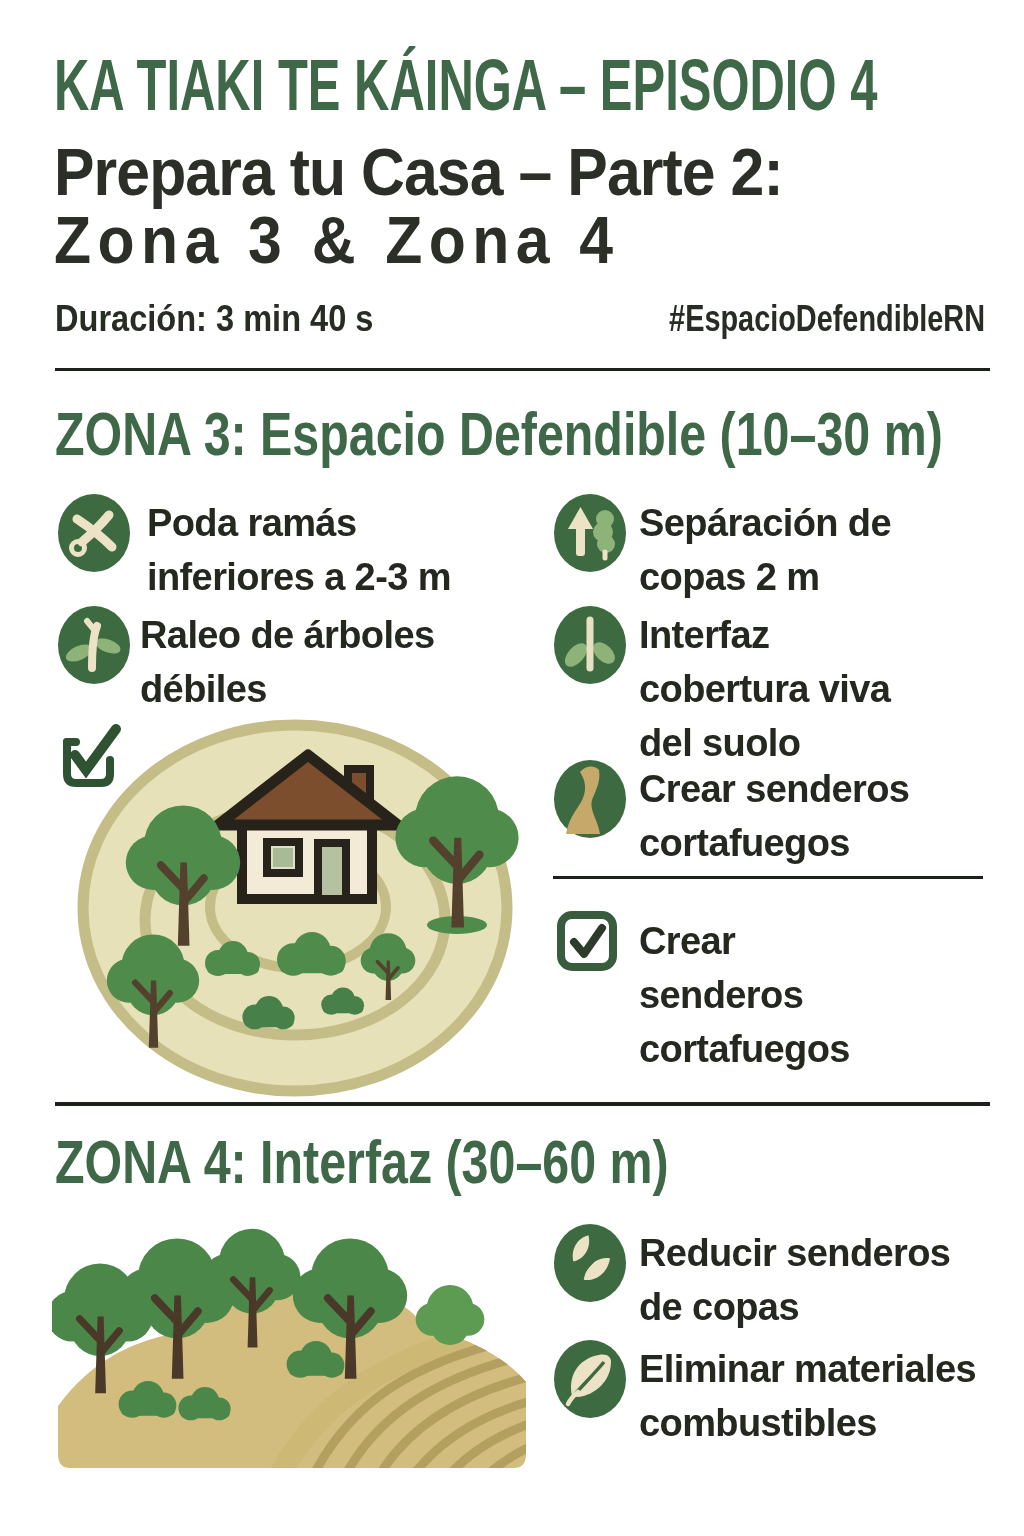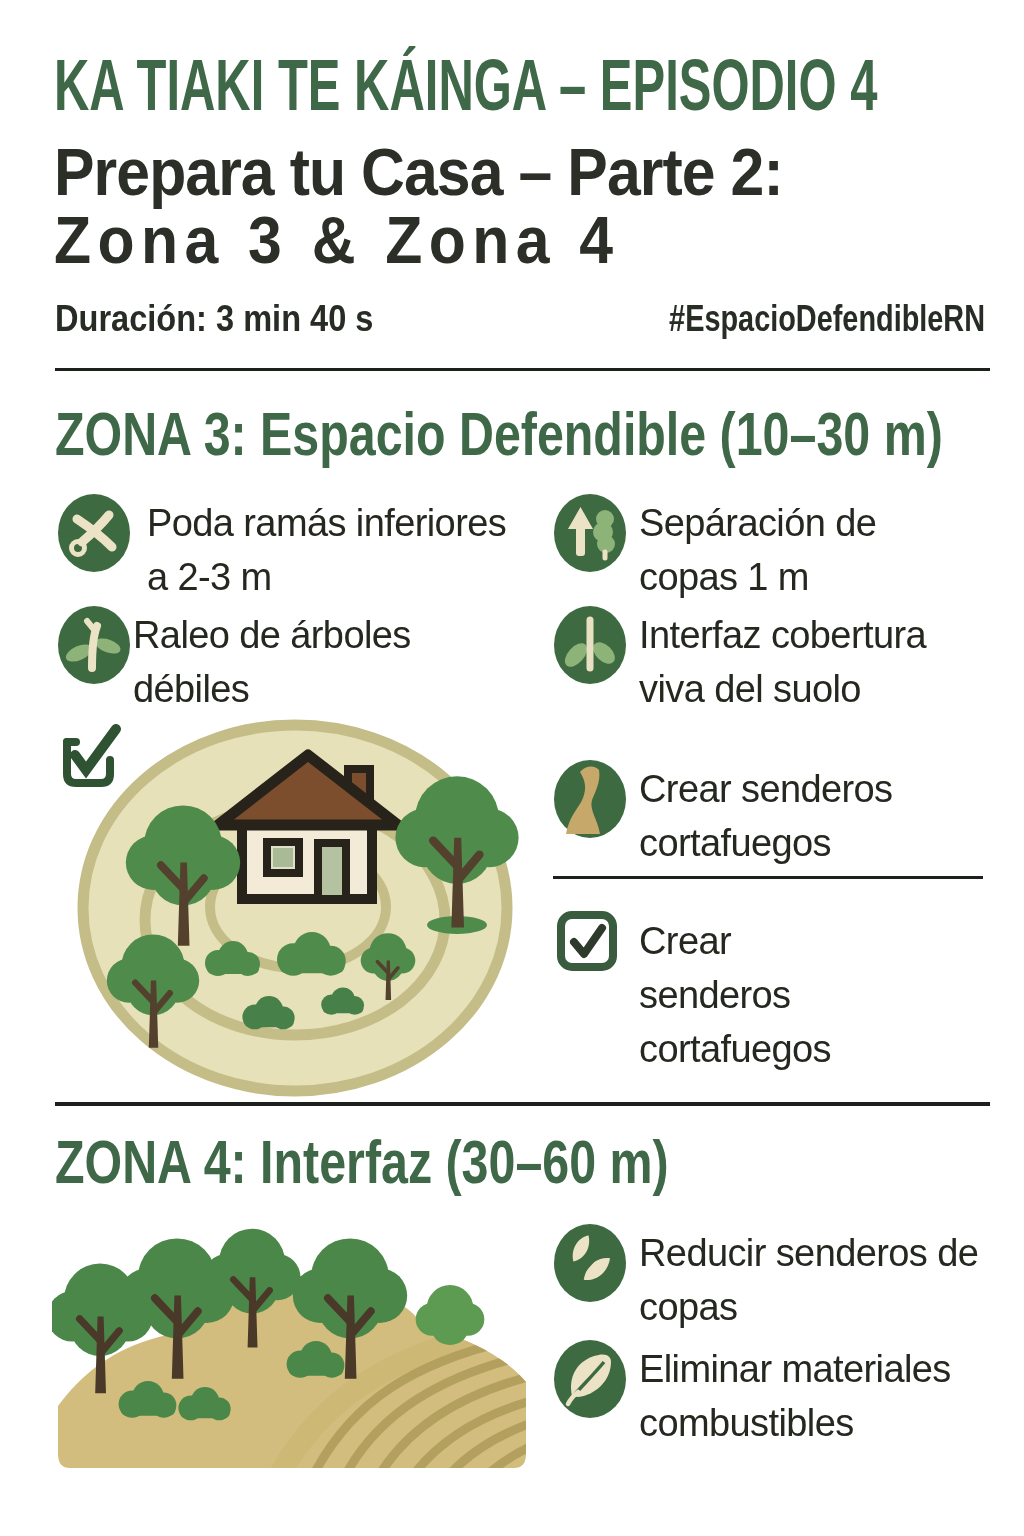--- a/index.html
+++ b/index.html
@@ -52,21 +52,21 @@
   .zone-heading.z4 { top:1126px; }
 
   .bullet-icon {
     position:absolute; width:72px; height:78px;
     border-radius:50%; background:#3e6a41;
   }
   .bullet-icon svg { position:absolute; left:0; top:0; }
 
   .bullet-text {
     position:absolute;
-    font-size:38px; font-weight:normal; color:#24281f;
+    font-size:38px; font-weight:bold; color:#24281f;
     letter-spacing:-0.6px; line-height:54px;
   }
 </style>
 </head>
 <body>
 
 <div class="canvas">
 
   <div>
     <div class="title">KA TIAKI TE KÁINGA – EPISODIO 4</div>
@@ -94,37 +94,37 @@
     <div class="bullet-icon" style="left:58px;top:606px">
       <svg viewBox="0 0 72 78" width="72" height="78">
         <ellipse cx="21" cy="47" rx="14" ry="7" fill="#8db378" transform="rotate(-24 21 47)"></ellipse>
         <ellipse cx="50" cy="40" rx="13" ry="6.5" fill="#8db378" transform="rotate(20 50 40)"></ellipse>
         <g stroke="#ece3c6" fill="none" stroke-linecap="round">
           <path d="M34,62 C34,46 35,30 39,20" stroke-width="8"></path>
           <path d="M38,26 L29,15" stroke-width="6"></path>
         </g>
       </svg>
     </div>
-    <div class="bullet-text" style="left:133px;top:608px;width:340px">Raleo de árboles débiles</div>
+    <div class="bullet-text" style="left:140px;top:608px;width:340px">Raleo de árboles débiles</div>
 
     <div class="bullet-icon" style="left:554px;top:494px">
       <svg viewBox="0 0 72 78" width="72" height="78">
         <g fill="#8db378">
           <circle cx="51" cy="25" r="9"></circle>
           <circle cx="49" cy="38" r="10"></circle>
           <circle cx="52" cy="50" r="9"></circle>
         </g>
         <path d="M51,58 L51,64" stroke="#ece3c6" stroke-width="5" stroke-linecap="round"></path>
         <g fill="#ece3c6">
           <rect x="22" y="30" width="9" height="32" rx="3"></rect>
           <path d="M14,35 L26.5,13 L39,35 Z"></path>
         </g>
       </svg>
     </div>
-    <div class="bullet-text" style="left:639px;top:496px;width:300px">Sepáración de copas 1 m</div>
+    <div class="bullet-text" style="left:639px;top:496px;width:300px">Sepáración de copas 2 m</div>
 
     <div class="bullet-icon" style="left:554px;top:606px">
       <svg viewBox="0 0 72 78" width="72" height="78">
         <ellipse cx="22" cy="49" rx="14" ry="8" fill="#8db378" transform="rotate(-48 22 49)"></ellipse>
         <ellipse cx="50" cy="47" rx="13" ry="8" fill="#8db378" transform="rotate(44 50 47)"></ellipse>
         <path d="M36,14 L36,62" stroke="#e8e0c2" stroke-width="7" stroke-linecap="round"></path>
       </svg>
     </div>
     <div class="bullet-text" style="left:639px;top:608px;width:310px">Interfaz cobertura viva del suolo</div>
 

